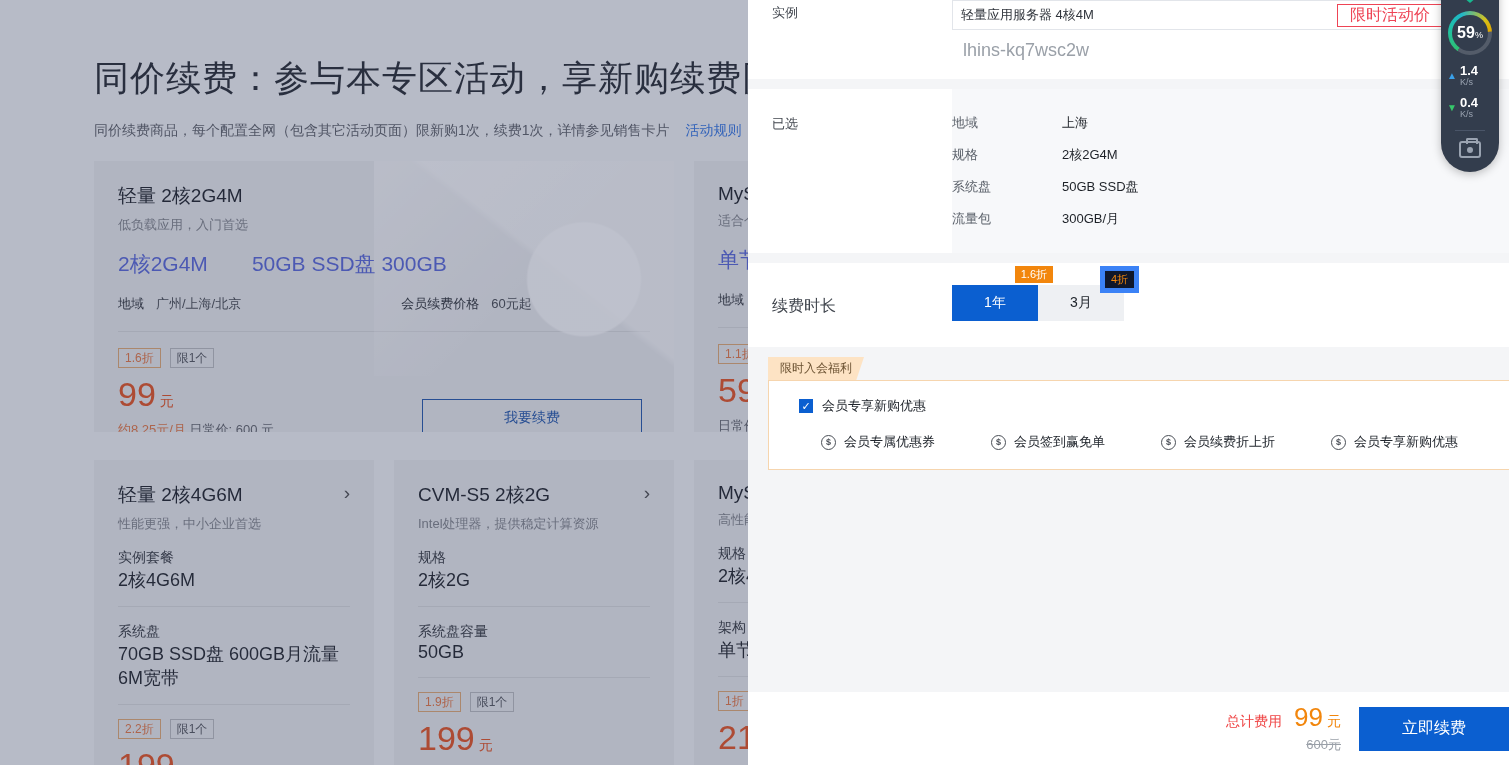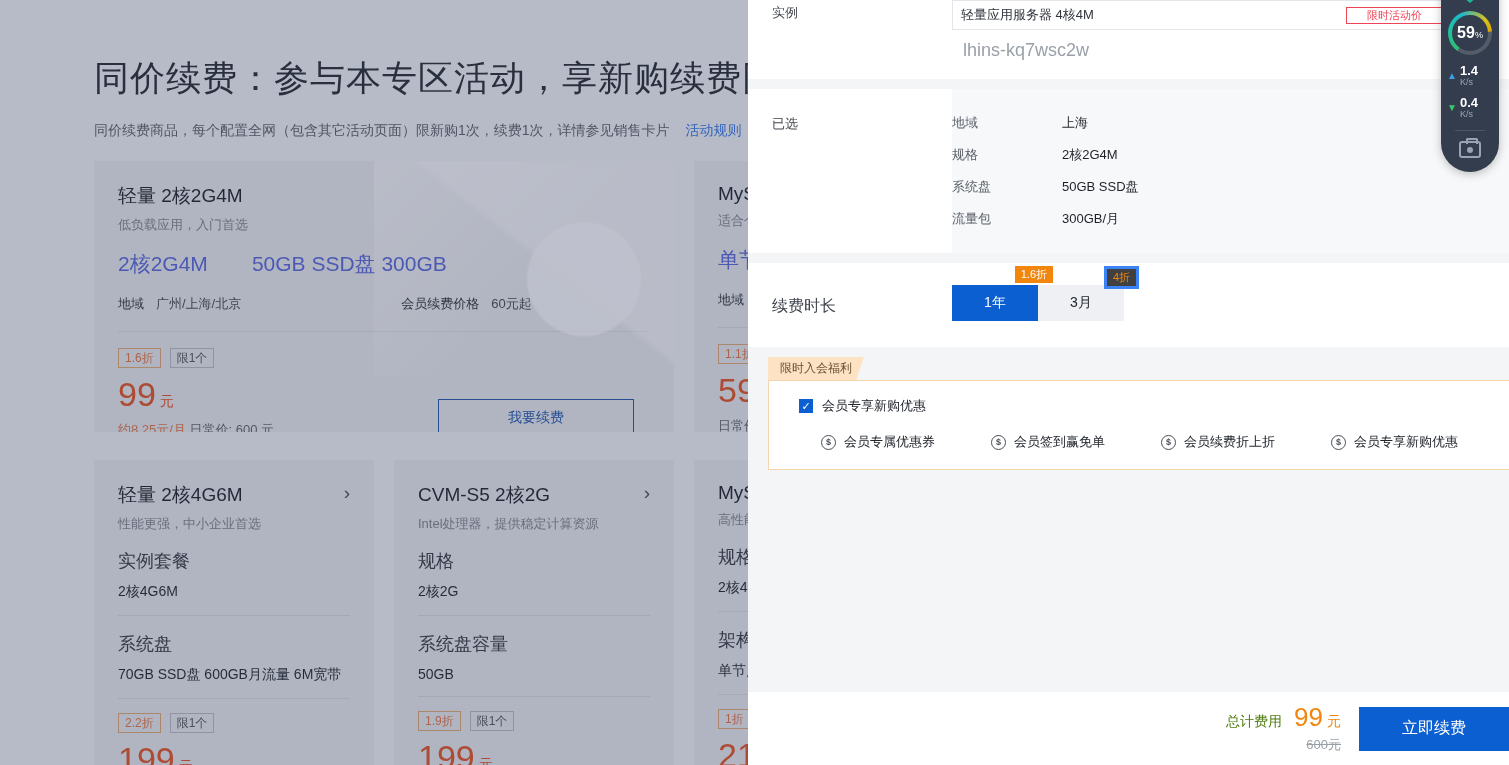--- a/index.html
+++ b/index.html
@@ -59,27 +59,27 @@
   .tag{
     border:1px solid #e0a46b; color:#e2703a; font-size:12px;
     padding:1px 6px; background:transparent; line-height:16px;
   }
   .tag.gray{ border-color:#b6b8bb; color:#4b4e54; }
   .price{ margin-top:9px; color:#e34a16; font-size:34px; line-height:1; }
   .price .unit{ font-size:14px; margin-left:4px; }
   .price-note{ margin-top:10px; font-size:13px; color:#5a5d63; }
   .price-note .orange{ color:#e2703a; }
   .renew-btn{
-    position:absolute; right:40px; bottom:24px; width:196px; height:38px;
+    position:absolute; right:32px; bottom:24px; width:220px; height:38px;
     border:1px solid #174ea6; color:#174ea6; font-size:14px;
     display:flex; align-items:center; justify-content:center; background:transparent;
   }
   .kv-block{ margin-top:16px; }
-  .kv-k{ font-size:18px; color:#2b2f35; }
-  .kv-v{ font-size:14px; color:#14181e; margin-top:10px; }
+  .kv-k{ font-size:14px; color:#2b2f35; }
+  .kv-v{ font-size:18px; color:#14181e; margin-top:1px; }
   .kv-line{ height:1px; background:#d7d8da; margin-top:14px; }
 
   
   #dim{
     position:absolute; left:0; top:0; width:1509px; height:765px;
     background:rgba(70,80,110,.34); z-index:50;
   }
 
   
   #modal{
@@ -95,21 +95,21 @@
   .row-label{
     width:180px; flex:0 0 180px; font-size:13px; color:#41464e;
     padding-top:4px;
   }
   .inst-box{
     border:1px solid #e2e5ea; height:30px; width:500px;
     display:flex; align-items:center; justify-content:space-between;
     padding:0 8px;
   }
   .inst-name{ font-size:13px; color:#30353c;}
-  .inst-badge{ border:1px solid #e45; color:#e45; font-size:11px; padding:0 20px;}
+  .inst-badge{ border:1px solid #e45; color:#e45; font-size:16px; padding:0 12px;}
   .inst-id{ font-size:18px; color:#9aa0a8; margin-top:10px;padding-left:11px; }
 
   .selected-panel{
     background:#f7f8fa; margin-left:0; padding:18px 0 18px 0; width:100%;
   }
   .sel-row{ display:flex; padding:7px 0; }
   .sel-k{ width:110px; flex:0 0 110px; font-size:13px; color:#5b616a; }
   .sel-v{ font-size:13px; color:#1d2127; }
 
   .dur-wrap{ display:flex; align-items:flex-start; padding:22px 0 26px 0; }
@@ -118,21 +118,21 @@
   .dur-tab{
     width:86px; height:36px; display:flex; align-items:center;
     justify-content:center; font-size:14px; position:relative;
     background:#eef0f3; color:#21262d;
   }
   .dur-tab.active{ background:#0b5fd0; color:#fff; }
   .dur-badge{
     position:absolute; top:-19px; right:-15px; font-size:11px;
     padding:1px 6px; line-height:15px; background:#f2860c; color:#fff;
   }
-  .dur-badge.ghost{ background:#404040; color:#f2860c; border:3px solid #3b82f6; }
+  .dur-badge.ghost{ background:#0f172a; color:#f2860c; border:5px solid #3b82f6; }
 
   .benefit-card{ margin:0 0 0 0; }
   .benefit-tabhead{ display:flex; }
   .benefit-tab{
     background:#fde3c4; color:#6a5131; font-size:12px;
     padding:3px 12px 4px 12px; line-height:16px;
     clip-path: polygon(0 0, 100% 0, 92% 100%, 0 100%);
   }
   .benefit-body{
     border:1px solid #f6d5ae; border-top:1px solid #f6d5ae;
@@ -154,21 +154,21 @@
   }
   .perk .ptxt{ font-size:13px; color:#21262d; margin-left:8px; white-space:nowrap;}
 
   .m-footer{
     position:absolute; left:0; bottom:0; width:761px; height:73px;
     background:#fff; display:flex; align-items:center;
     justify-content:flex-end; padding-right:0;
   }
   .total-wrap{ display:flex; flex-direction:column; align-items:flex-end; margin-right:18px;}
   .total-line{ display:flex; align-items:baseline; }
-  .total-label{ font-size:14px; color:#4d7c0f; margin-right:12px; }
+  .total-label{ font-size:14px; color:#ef4444; margin-right:12px; }
   .total-price{ font-size:26px; color:#f2860c; line-height:1; }
   .total-price .u{ font-size:14px; margin-left:4px; }
   .total-old{ font-size:13px; color:#9aa0a8; text-decoration:line-through; margin-top:5px; }
   .buy-btn{
     width:150px; height:44px; background:#0b5fd0; color:#fff; font-size:16px;
     display:flex; align-items:center; justify-content:center;
   }
 
   
   #monitor{

